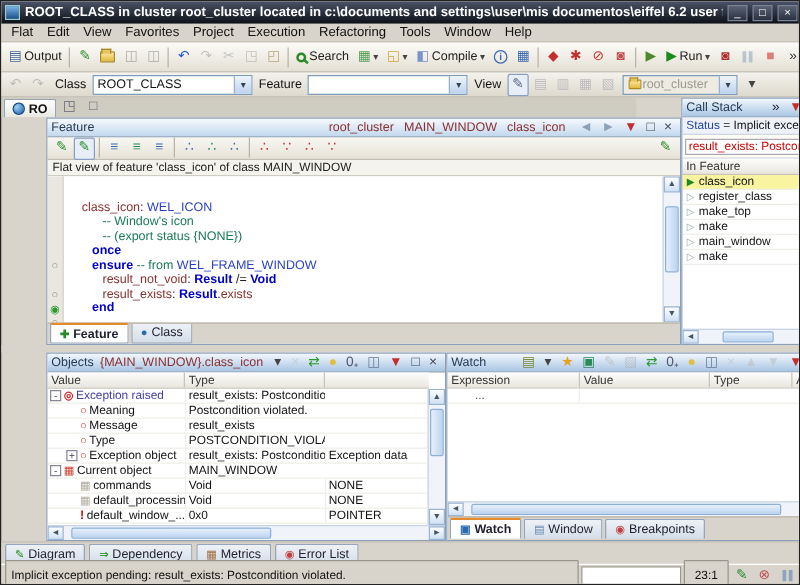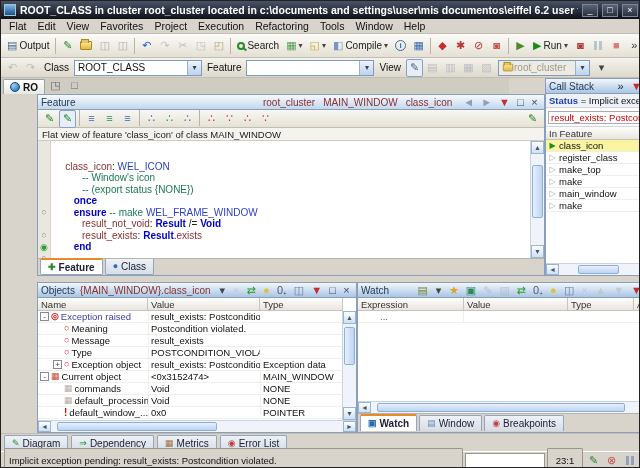--- a/index.html
+++ b/index.html
@@ -101,21 +101,21 @@
   .tab{display:inline-flex;align-items:center;gap:3px;height:16px;padding:0 7px;font-size:10px;
     background:linear-gradient(#eef2f7,#d4dde8);border:1px solid #94a6bd;border-top:none;border-radius:0 0 2px 2px;color:#223;}
   .tab.active{background:#fff;font-weight:bold;border-top:2px solid #e68b2c;height:17px;margin-top:-1px;border-radius:2px;}
   .tabs-top .tab{border-top:1px solid #94a6bd;border-bottom:none;border-radius:2px 2px 0 0;}
   .tabs-top .tab.active{border-top:2px solid #e68b2c;}
   .tabglyph{font-size:9px;line-height:9px;}
 
   
   #callstack{left:508px;top:77px;width:132px;height:198px;background:#f2f6fb;}
   #cs-status{flex:0 0 14px;font-size:9.5px;padding:1px 3px;background:#eef2f8;border-bottom:1px solid #ccd6e4;white-space:nowrap;overflow:hidden;}
-  #cs-status b{color:#2244aa;font-weight:bold;}
+  #cs-status b{color:#2244aa;font-weight:normal;}
   #cs-errbox{flex:0 0 17px;display:flex;align-items:center;gap:2px;background:#fffdf2;border-bottom:1px solid #ccd6e4;padding:0 2px;}
   #cs-errbox .errtext{flex:1;border:1px solid #aab;background:#fff;color:#cc0000;font-size:9.5px;padding:0 2px;
     white-space:nowrap;overflow:hidden;height:13px;line-height:12px;}
   #cs-rows{flex:1;background:#fff;overflow:hidden;}
   .cs-row{display:grid;grid-template-columns:13px 86px 1fr;height:12px;align-items:center;border-bottom:1px solid #efefea;font-size:9.5px;}
   .cs-row .cs-arrow{font-size:8px;text-align:center;color:#9aa;}
   .cs-row.cur{background:#f8f4a0;}
   .cs-row.cur .cs-arrow{color:#1e8a1e;}
   .cs-feat{white-space:nowrap;overflow:hidden;}
   .cs-class{white-space:nowrap;overflow:hidden;color:#222;border-left:1px solid #efefea;padding-left:2px;}
@@ -445,21 +445,21 @@
           <div class="gl">
             <span class="bp">○</span>
           </div>
         </div>
       <div id="code">
           <div class="cl"></div>
           <div class="cl"><span class="tok-f">   class_icon</span><span class="tok-p">: </span><span class="tok-c">WEL_ICON</span></div>
           <div class="cl"><span class="tok-m">         -- Window's icon</span></div>
           <div class="cl"><span class="tok-m">         -- (export status {NONE})</span></div>
           <div class="cl"><span class="tok-k">      once</span></div>
-          <div class="cl"><span class="tok-k">      ensure</span><span class="tok-m"> -- make </span><span class="tok-c">WEL_FRAME_WINDOW</span></div>
+          <div class="cl"><span class="tok-k">      ensure</span><span class="tok-m"> -- from </span><span class="tok-c">WEL_FRAME_WINDOW</span></div>
           <div class="cl"><span class="tok-f">         result_not_void</span><span class="tok-p">: </span><span class="tok-b">Result</span><span class="tok-p"> /= </span><span class="tok-b">Void</span></div>
           <div class="cl"><span class="tok-f">         result_exists</span><span class="tok-p">: </span><span class="tok-b">Result</span><span class="tok-p">.</span><span class="tok-f">exists</span></div>
           <div class="cl"><span class="tok-k">      end</span></div>
         </div>
       <div class="vscroll">
         <span class="sarrow">▲</span>
         <span class="strack">
             <span class="sthumb" style="top:12%;height:58%;"></span>
           </span>
         <span class="sarrow">▼</span>
@@ -582,21 +582,20 @@
           </span>
           <span class="tbtn">
             <span class="glyph" style="color: rgb(68, 68, 85);">□</span>
           </span>
           <span class="tbtn">
             <span class="glyph" style="color: rgb(68, 68, 85);">×</span>
           </span>
         </span>
     </div>
     <div class="cols">
-        <span class="col">Name</span>
         <span class="col">Value</span>
         <span class="col">Type</span>
       </div>
     <div id="ob-body">
       <div id="ob-rows">
           <div class="ob-row">
             <span class="ob-name" style="padding-left: 2px;">
               <span class="xbox">-</span>
               <span class="oicon exception">◎</span>
               <span class="ntext link">Exception raised</span>
@@ -639,21 +638,20 @@
             </span>
             <span class="ob-val">result_exists: Postcondition vi...</span>
             <span class="ob-type">Exception data</span>
           </div>
           <div class="ob-row">
             <span class="ob-name" style="padding-left: 2px;">
               <span class="xbox">-</span>
               <span class="oicon grid-red">▦</span>
               <span class="ntext">Current object</span>
             </span>
-            <span class="ob-val">&lt;0x3152474&gt;</span>
             <span class="ob-type">MAIN_WINDOW</span>
           </div>
           <div class="ob-row">
             <span class="ob-name" style="padding-left: 15px;">
               <span class="xspace"></span>
               <span class="oicon grid">▦</span>
               <span class="ntext">commands</span>
             </span>
             <span class="ob-val">Void</span>
             <span class="ob-type">NONE</span>

